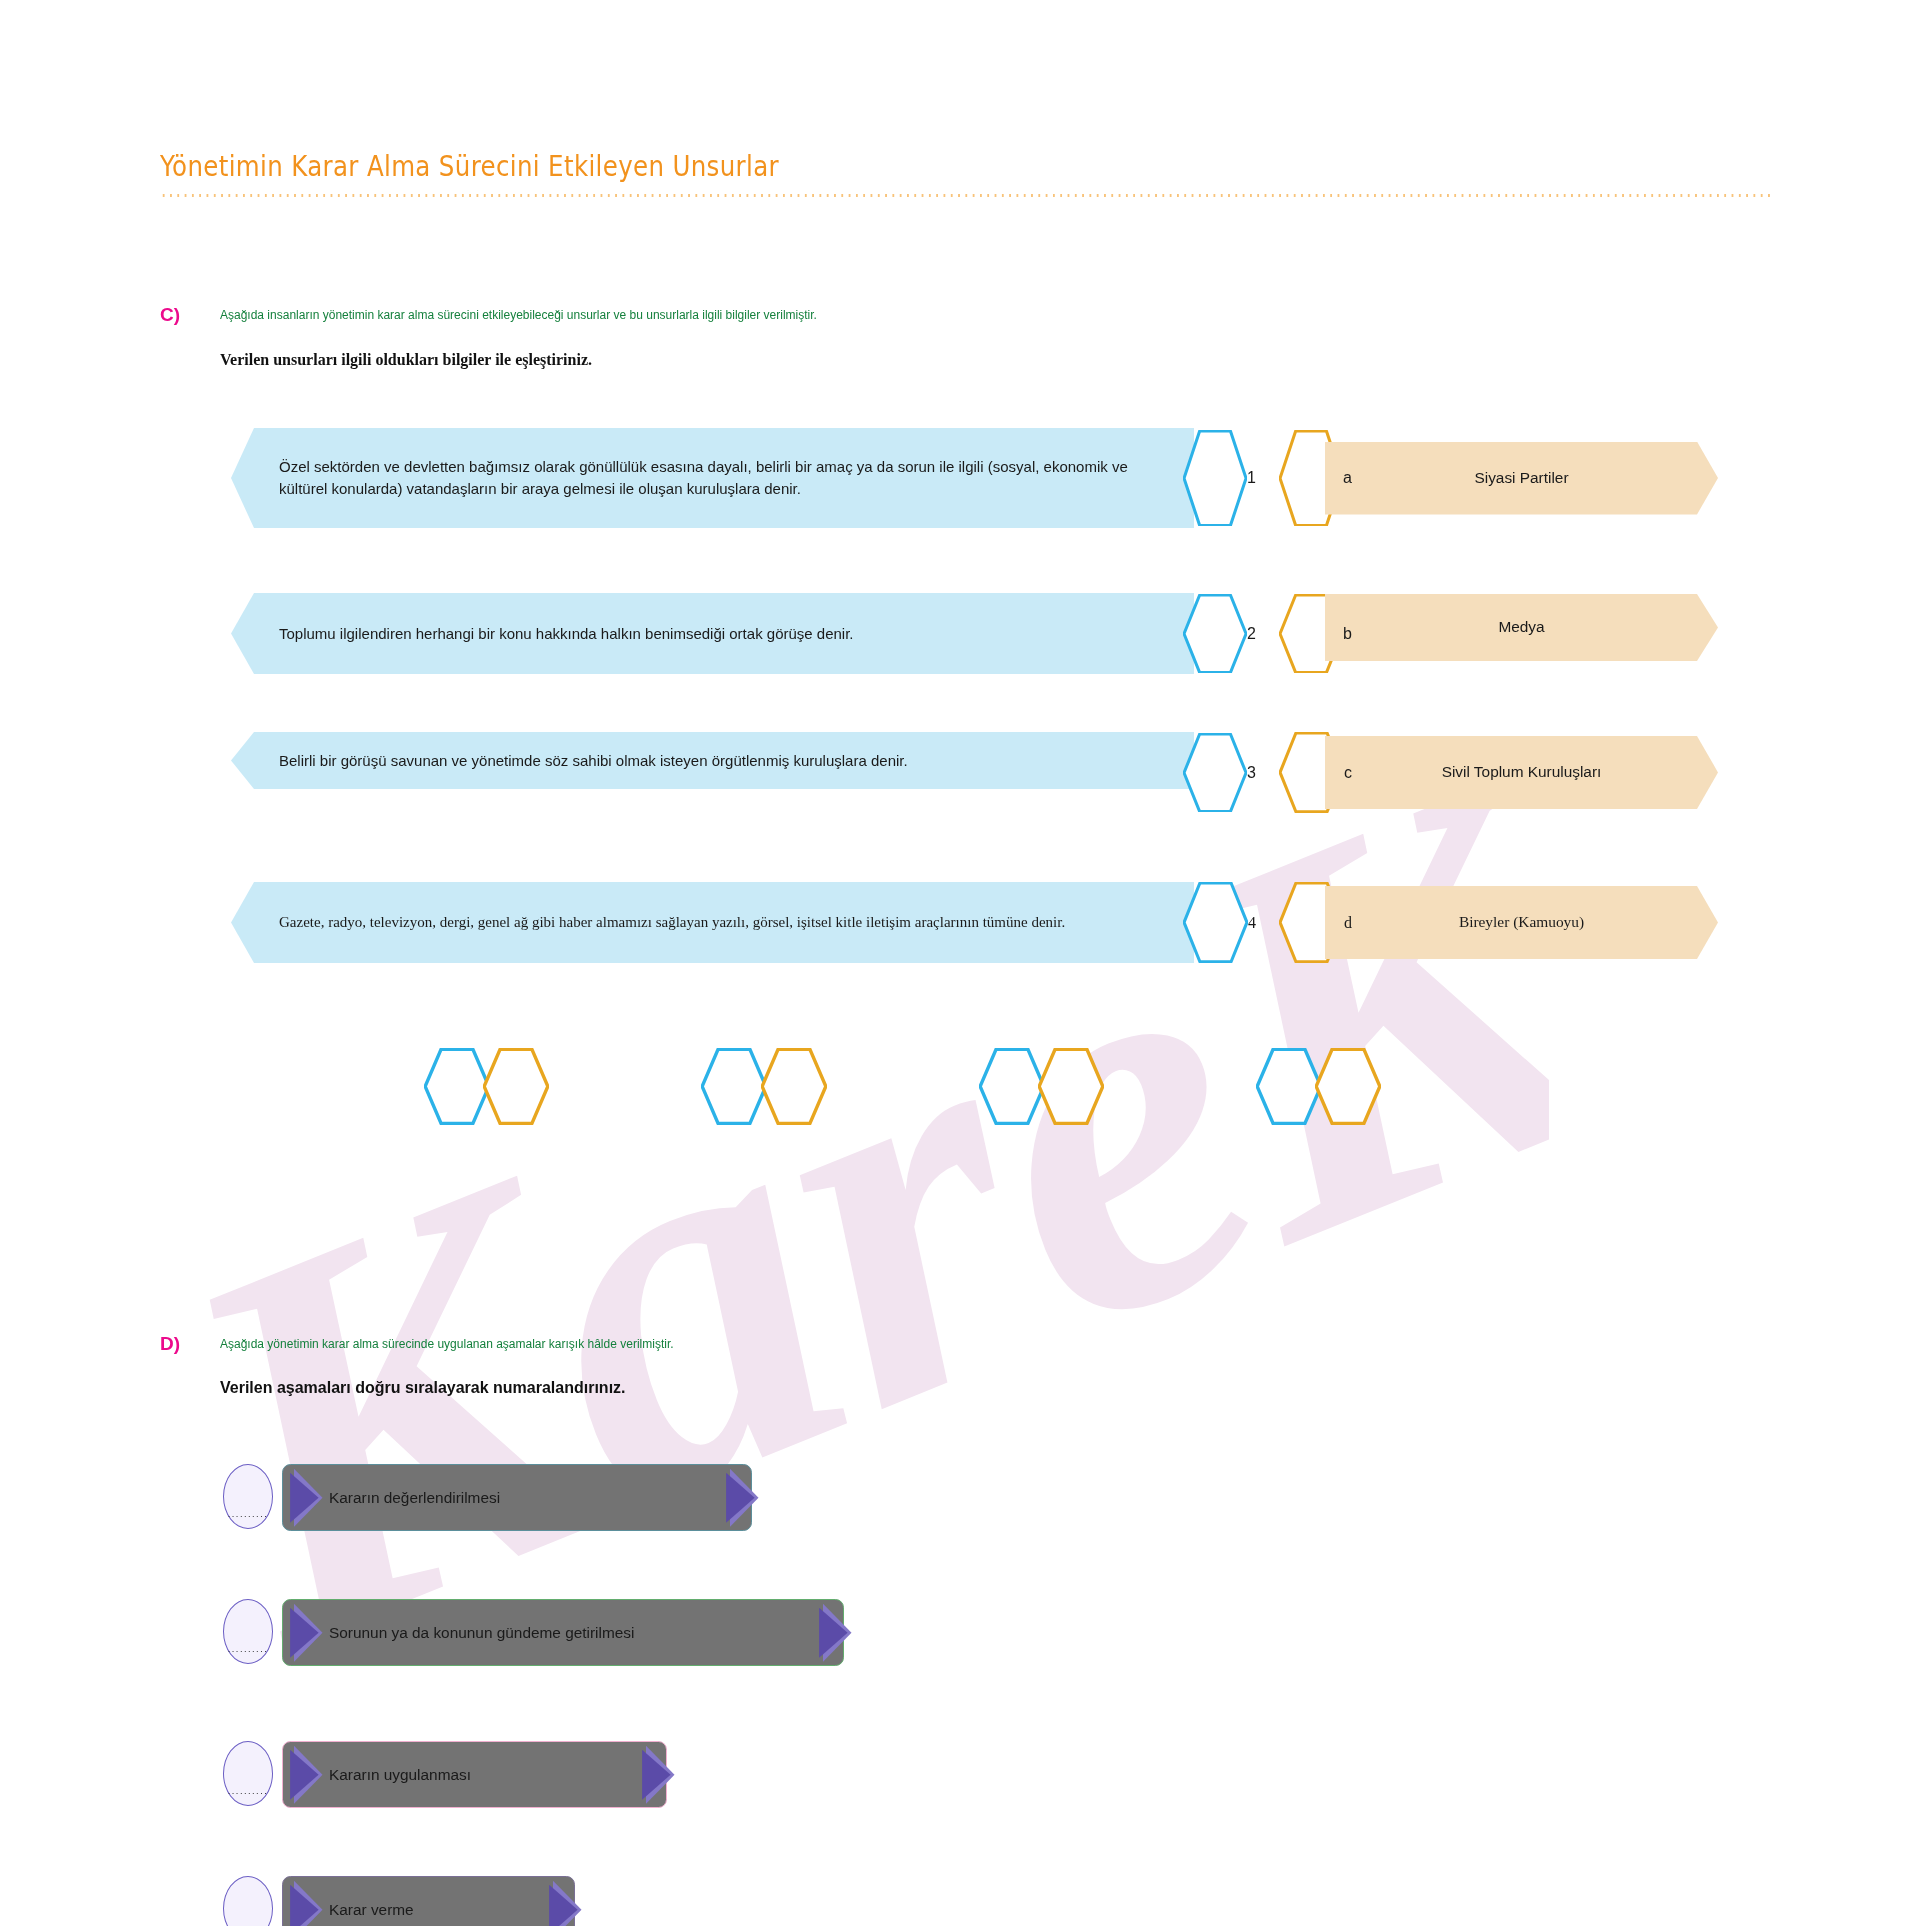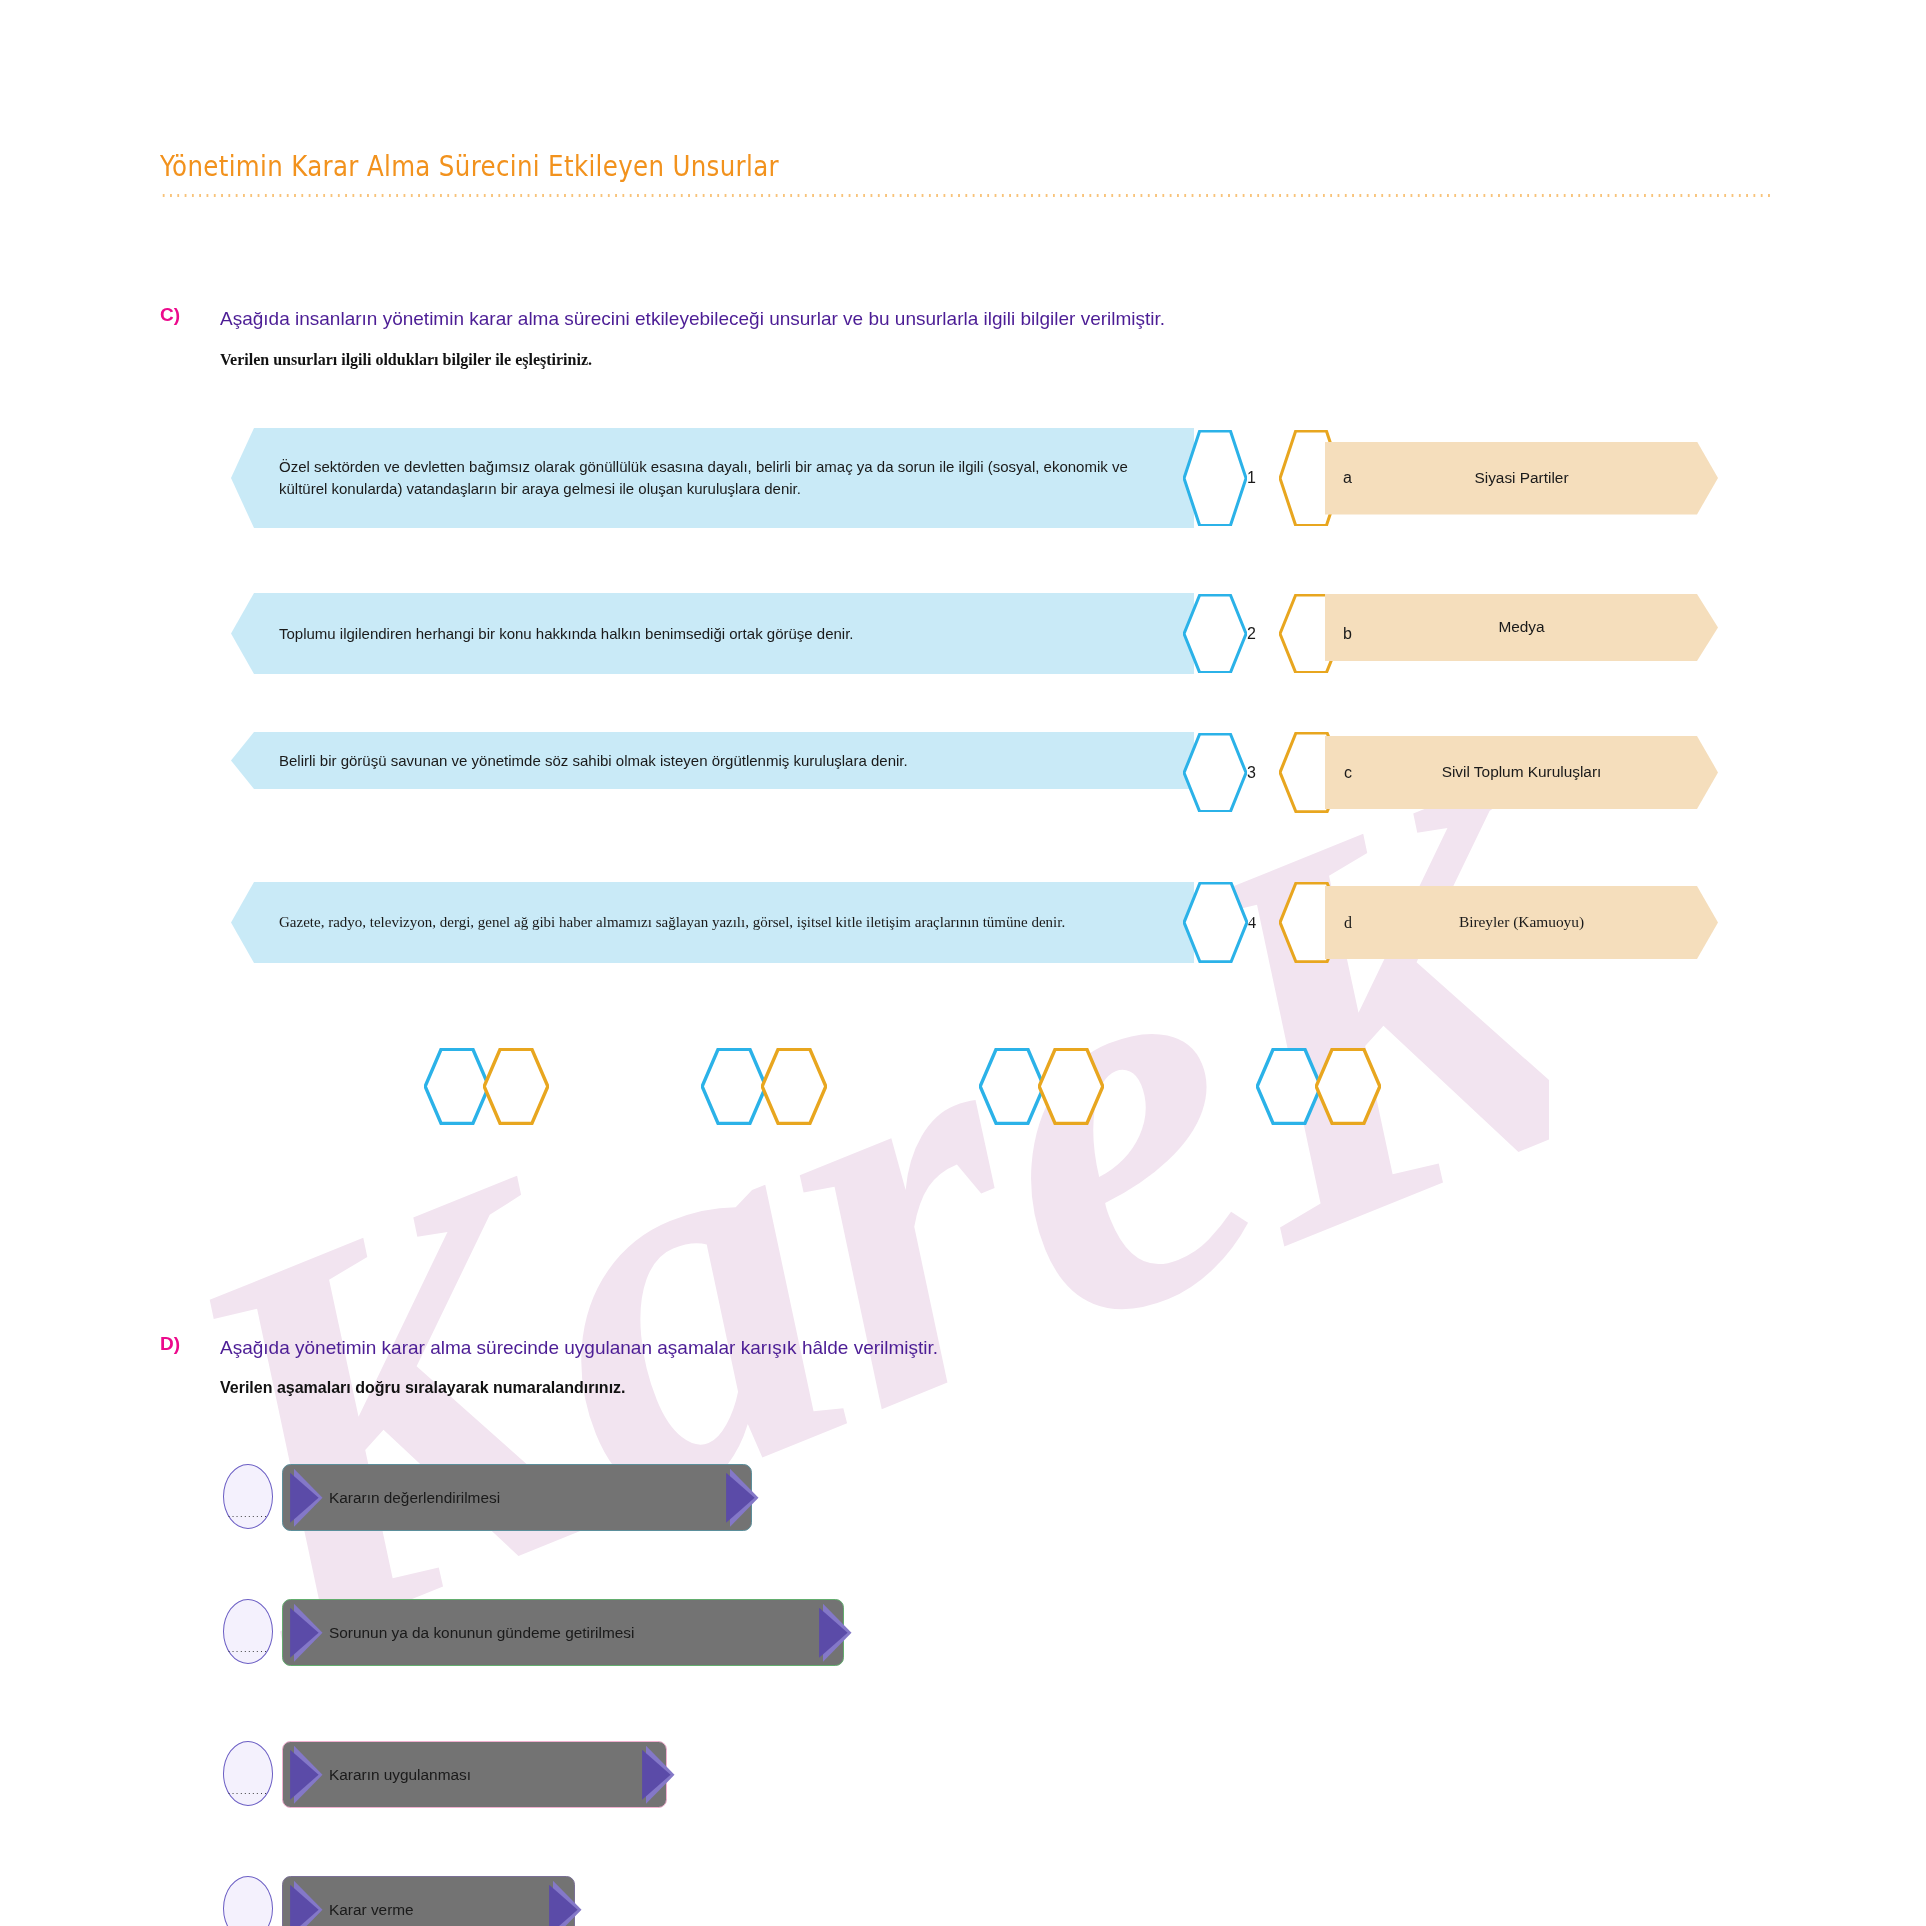--- a/index.html
+++ b/index.html
@@ -37,21 +37,21 @@
     margin-top:10px; height:5.4px; width:1610px;
     background-image:radial-gradient(ellipse 1.9px 2.7px at center, #f8c37a 0 60%, transparent 62%);
     background-size:7.3px 5.4px; background-repeat:repeat-x;
   }
 
   
   .q-letter{
     position:absolute; font-size:19px; font-weight:700; color:#ec0a8c;
     font-family:"Liberation Sans", sans-serif;
   }
-  .q-line1{ position:absolute; font-size:19px; color:#4c1d95; white-space:nowrap; }
+  .q-line1{ position:absolute; font-size:12px; color:#15803d; white-space:nowrap; }
   .q-line2{ position:absolute; font-size:16px; color:#111; font-weight:700; white-space:nowrap; }
 
   
   .match-row{ position:absolute; left:231px; }
 
   .stmt{
     position:absolute; left:0; top:0;
     background:#c9eaf7; color:#1a1a1a;
     display:flex; align-items:center;
     padding-left:48px; padding-right:15.4px;

